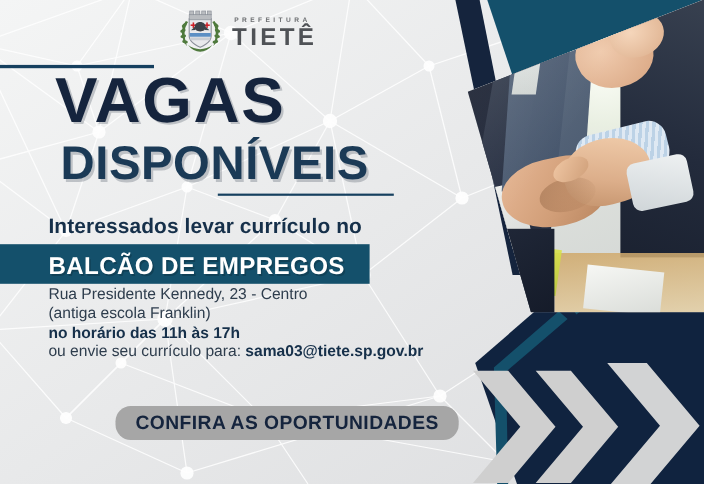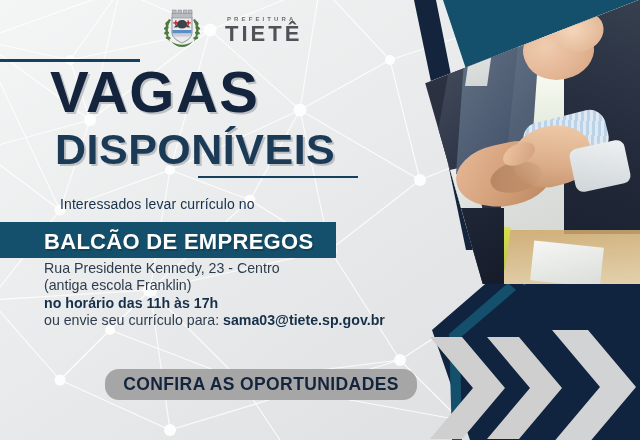--- a/index.html
+++ b/index.html
@@ -54,22 +54,22 @@
     font-weight:700;letter-spacing:0.5px;
     color:#1b3a56;
     text-shadow:2px 2px 0 rgba(110,118,130,.38);
   }
   .rule-h2{
     position:absolute;left:198px;top:176px;width:160px;height:2px;
     background:#16405f;
   }
 
   .lead{
-    position:absolute;left:60px;top:196px;
-    font-size:14px;font-weight:400;color:#16304a;
+    position:absolute;left:44px;top:196px;
+    font-size:19px;font-weight:700;color:#16304a;
     letter-spacing:.1px;
   }
 
   .band{
     position:absolute;left:0;top:222px;width:336px;height:36px;
     background:#14506b;
   }
   .band span{
     position:absolute;left:44px;top:7px;
     font-size:22px;font-weight:700;color:#ffffff;
@@ -101,21 +101,21 @@
     background:#a6a6a6;
     display:flex;align-items:center;justify-content:center;border-radius:14px;
   }
   .cta span{
     font-size:17.5px;font-weight:700;color:#15243d;letter-spacing:.4px;
   }
 
   
   .logo{
     position:absolute;left:160px;top:8px;z-index:7;
-    display:flex;align-items:center;gap:21px;
+    display:flex;align-items:center;gap:7px;
   }
   .logo .brandtxt{display:flex;flex-direction:column;line-height:1;}
   .logo .pref{
     font-size:6px;letter-spacing:3.1px;color:#6d6f72;font-weight:700;
     margin-bottom:1px;margin-left:2px;
   }
   .logo .city{
     font-size:22px;font-weight:700;letter-spacing:3px;color:#4f5256;
     line-height:22px;
   }

